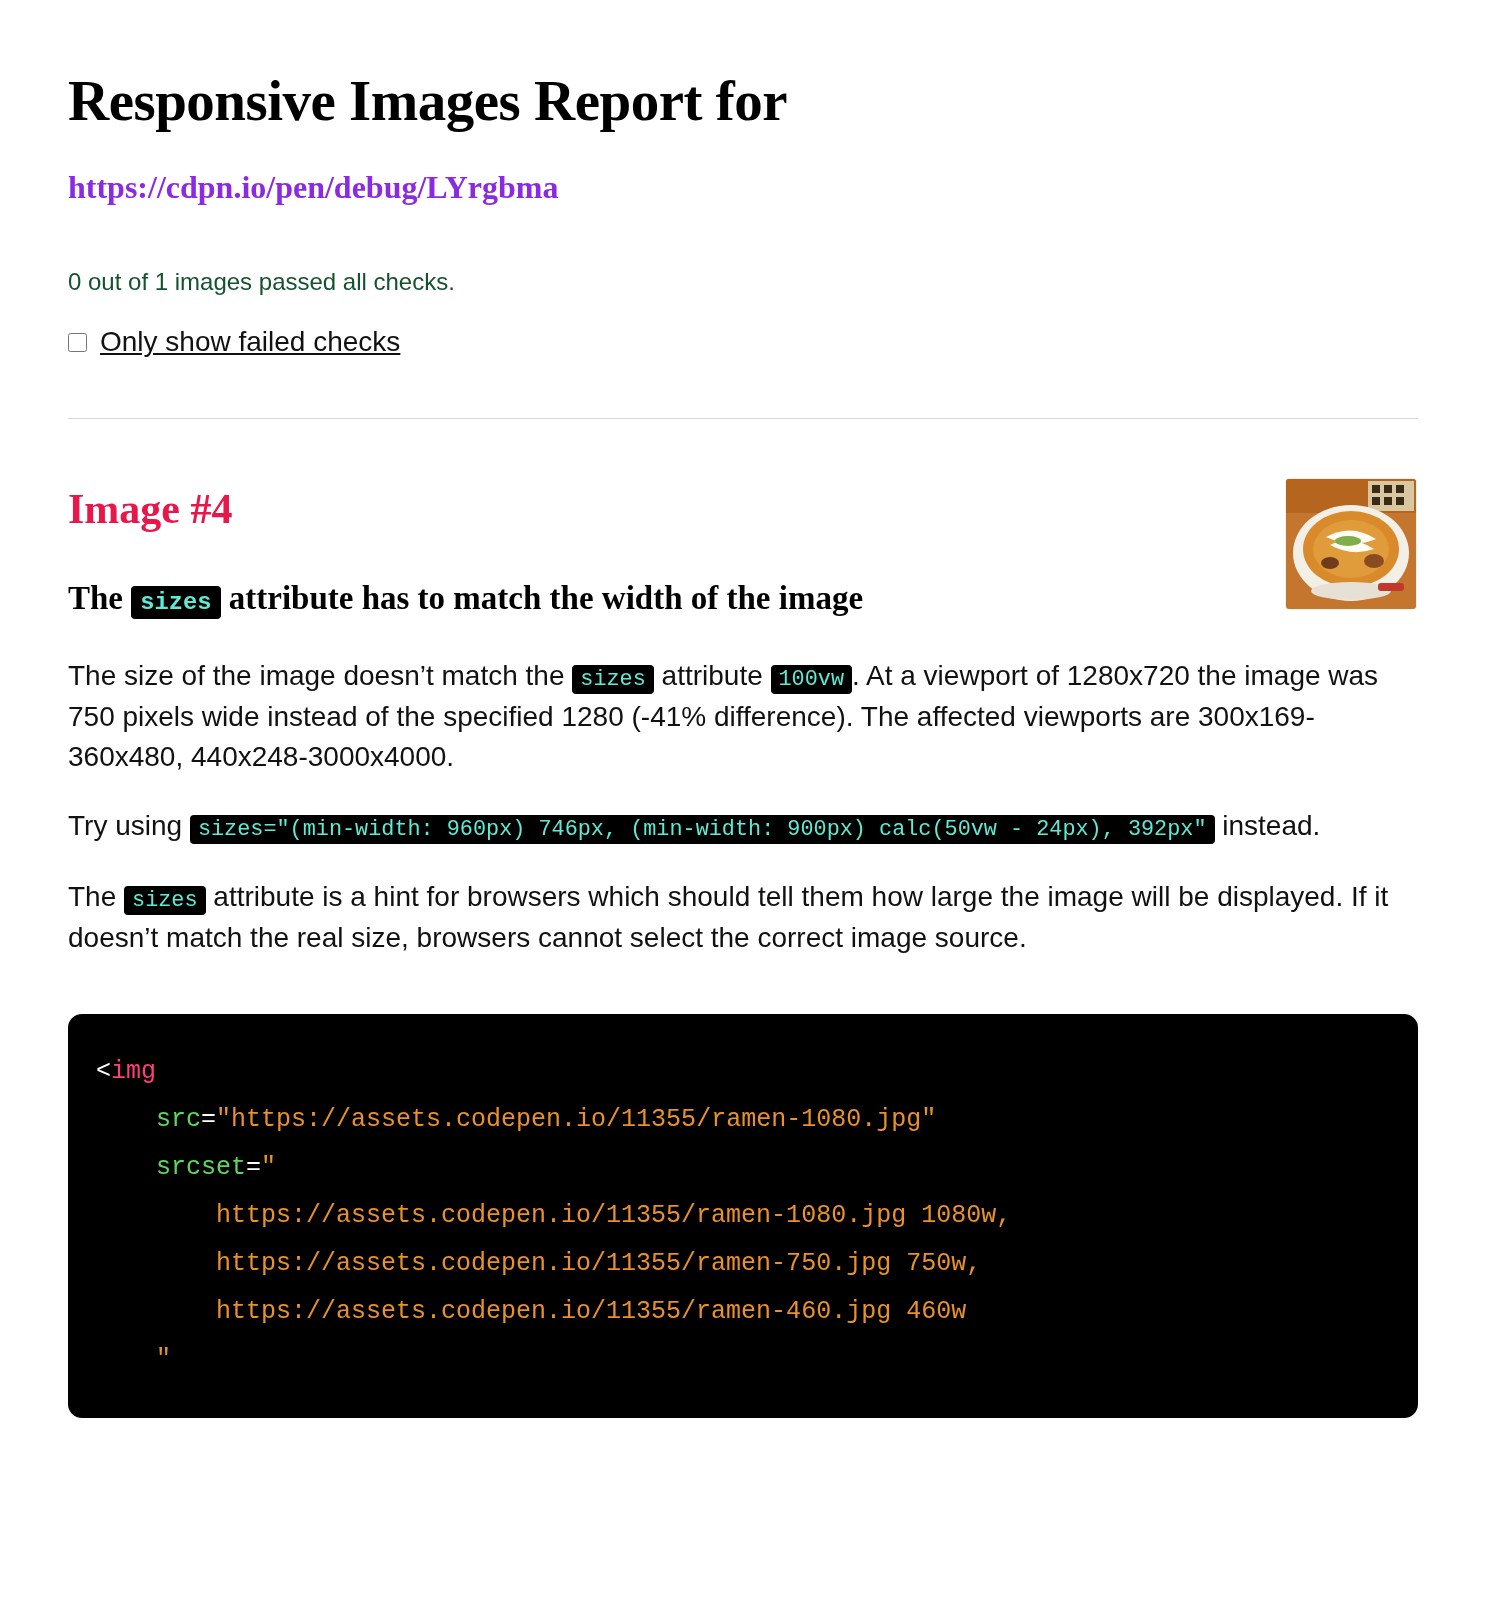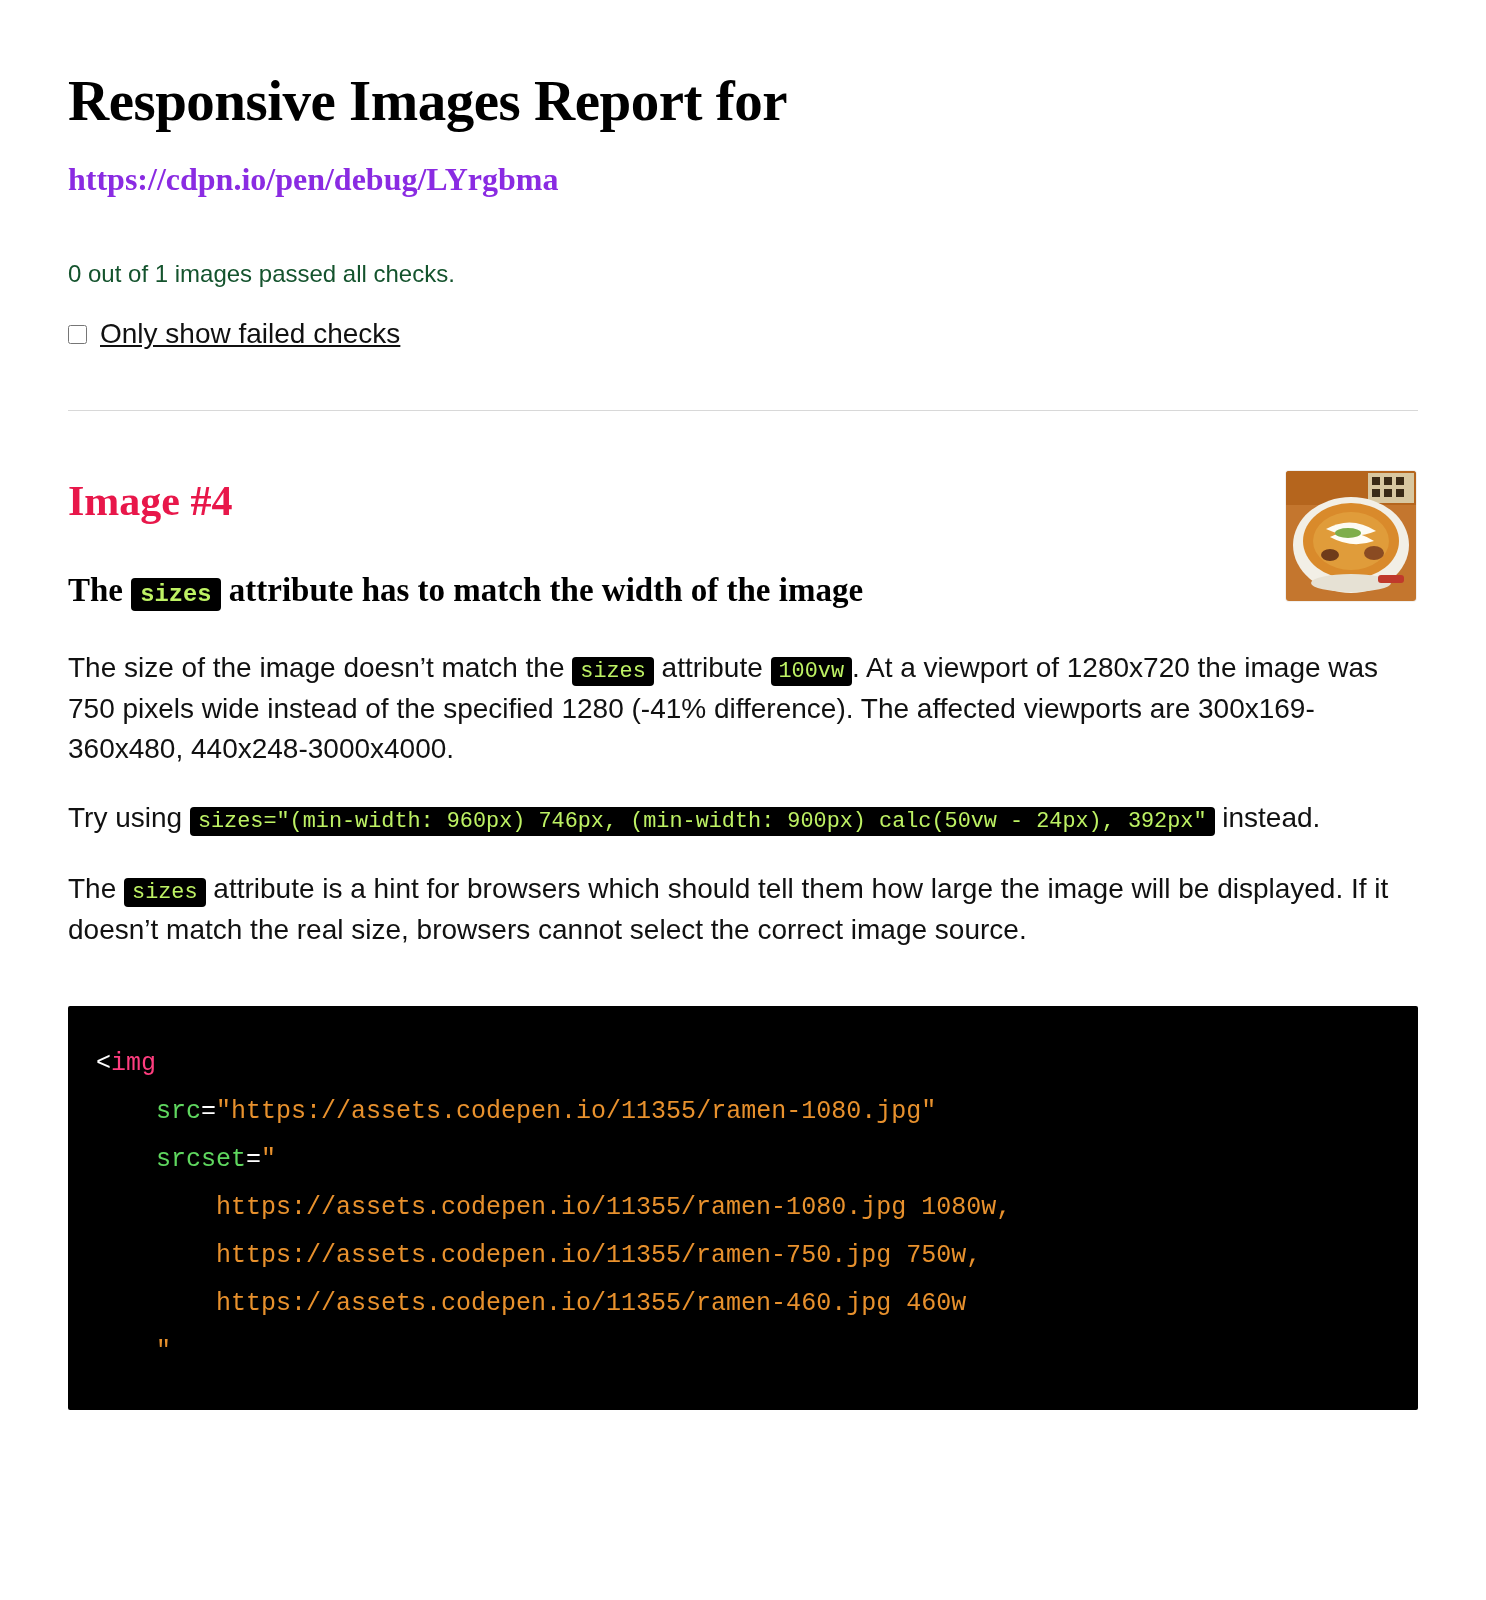--- a/index.html
+++ b/index.html
@@ -29,20 +29,21 @@
     color: #000000;
   }
   a.report-url {
     font-family: "Liberation Serif", serif;
     font-size: 32px;
     font-weight: 700;
     color: #8a2be2;
     text-decoration: none;
     display: inline-block;
     margin-bottom: 30px;
+    margin-top: 8px;
   }
   p.summary {
     font-size: 24px;
     line-height: 1.35;
     margin: 30px 0 28px 0;
     color: #14532d;
   }
   .filter-row {
     display: flex;
     align-items: center;
@@ -90,21 +91,21 @@
     font-family: "Liberation Serif", serif;
     font-size: 33px;
     font-weight: 700;
     color: #000;
     margin: 0 0 34px 0;
     line-height: 1.3;
   }
   code.inline {
     font-family: "Liberation Mono", monospace;
     background: #000000;
-    color: #bef264;
+    color: #5eead4;
     padding: 2px 8px;
     border-radius: 4px;
     font-size: 0.78em;
     white-space: pre-wrap;
     line-height: 1.55;
   }
   h3.check-heading code.inline {
     font-size: 0.72em;
     padding: 3px 9px;
   }
@@ -112,21 +113,21 @@
     font-size: 28px;
     line-height: 1.45;
     margin: 0 0 28px 0;
     color: #111;
   }
   p.body-text.try {
     margin-bottom: 30px;
   }
   .codeblock {
     background: #000000;
-    border-radius: 2px;
+    border-radius: 14px;
     margin-top: 56px;
     padding: 34px 28px 34px 28px;
     font-family: "Liberation Mono", monospace;
     font-size: 25px;
     line-height: 1.92;
     color: #ffffff;
     white-space: pre;
     overflow: hidden;
   }
   .tok-punct { color: #ffffff; }

